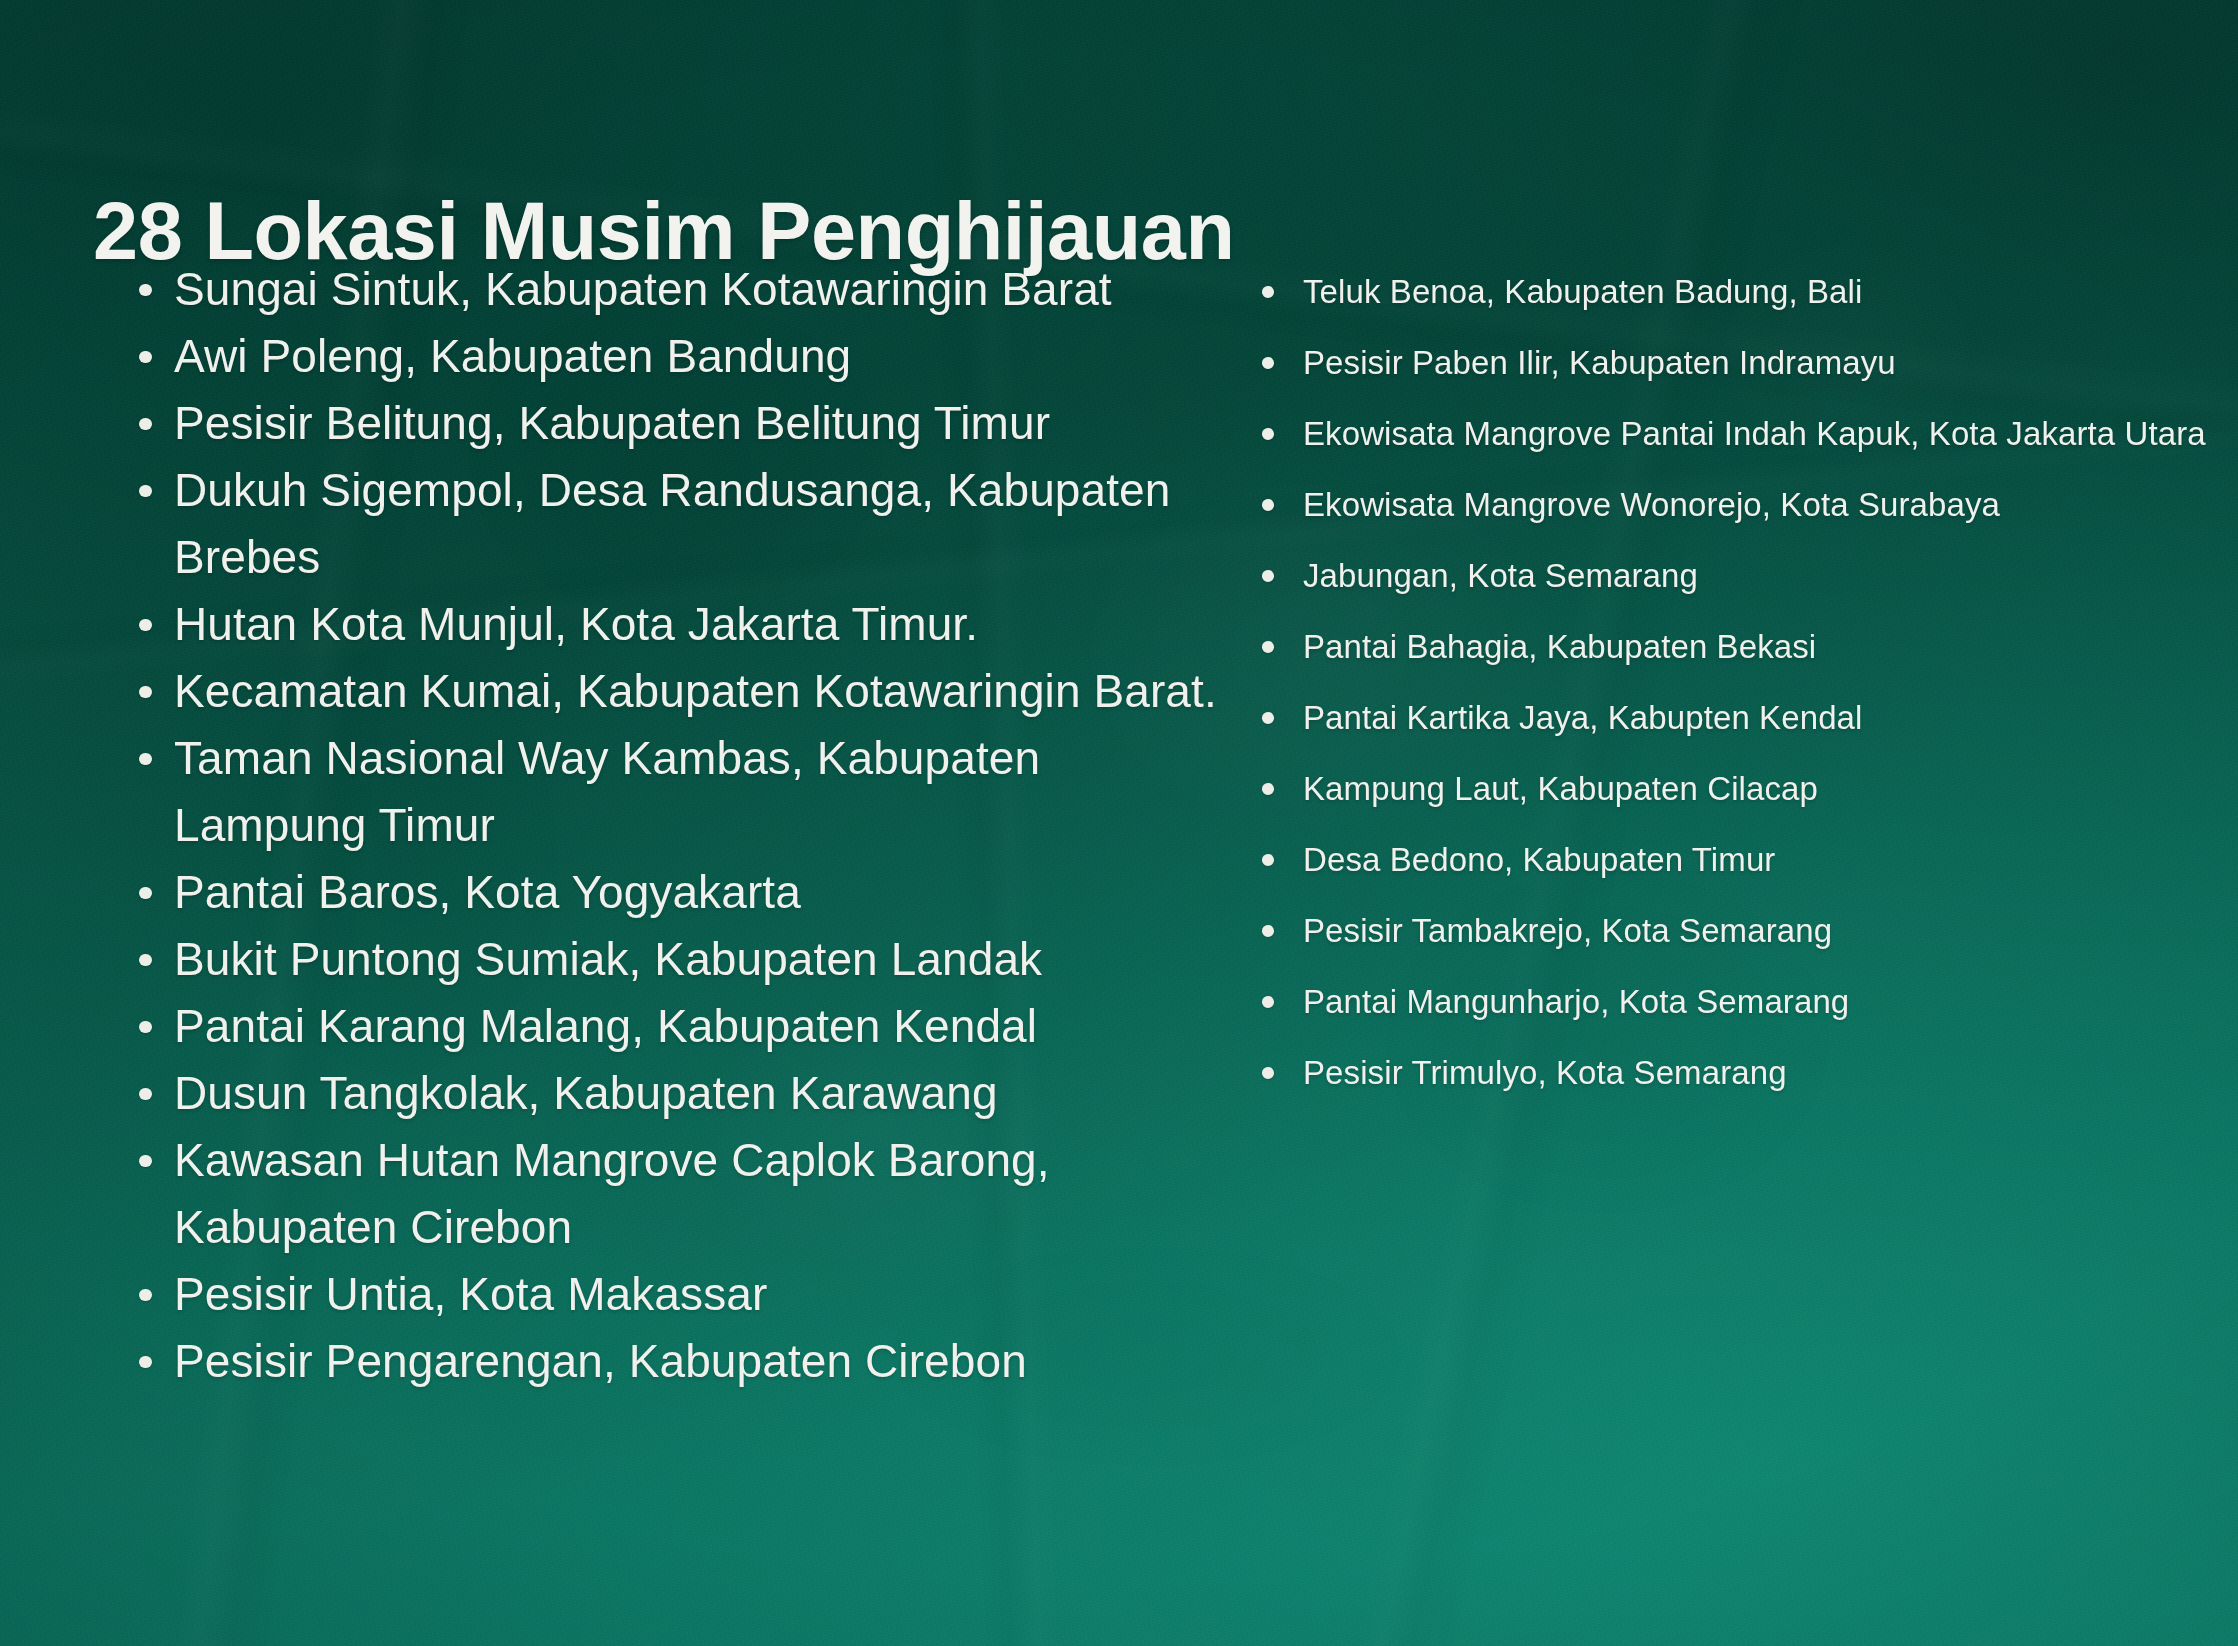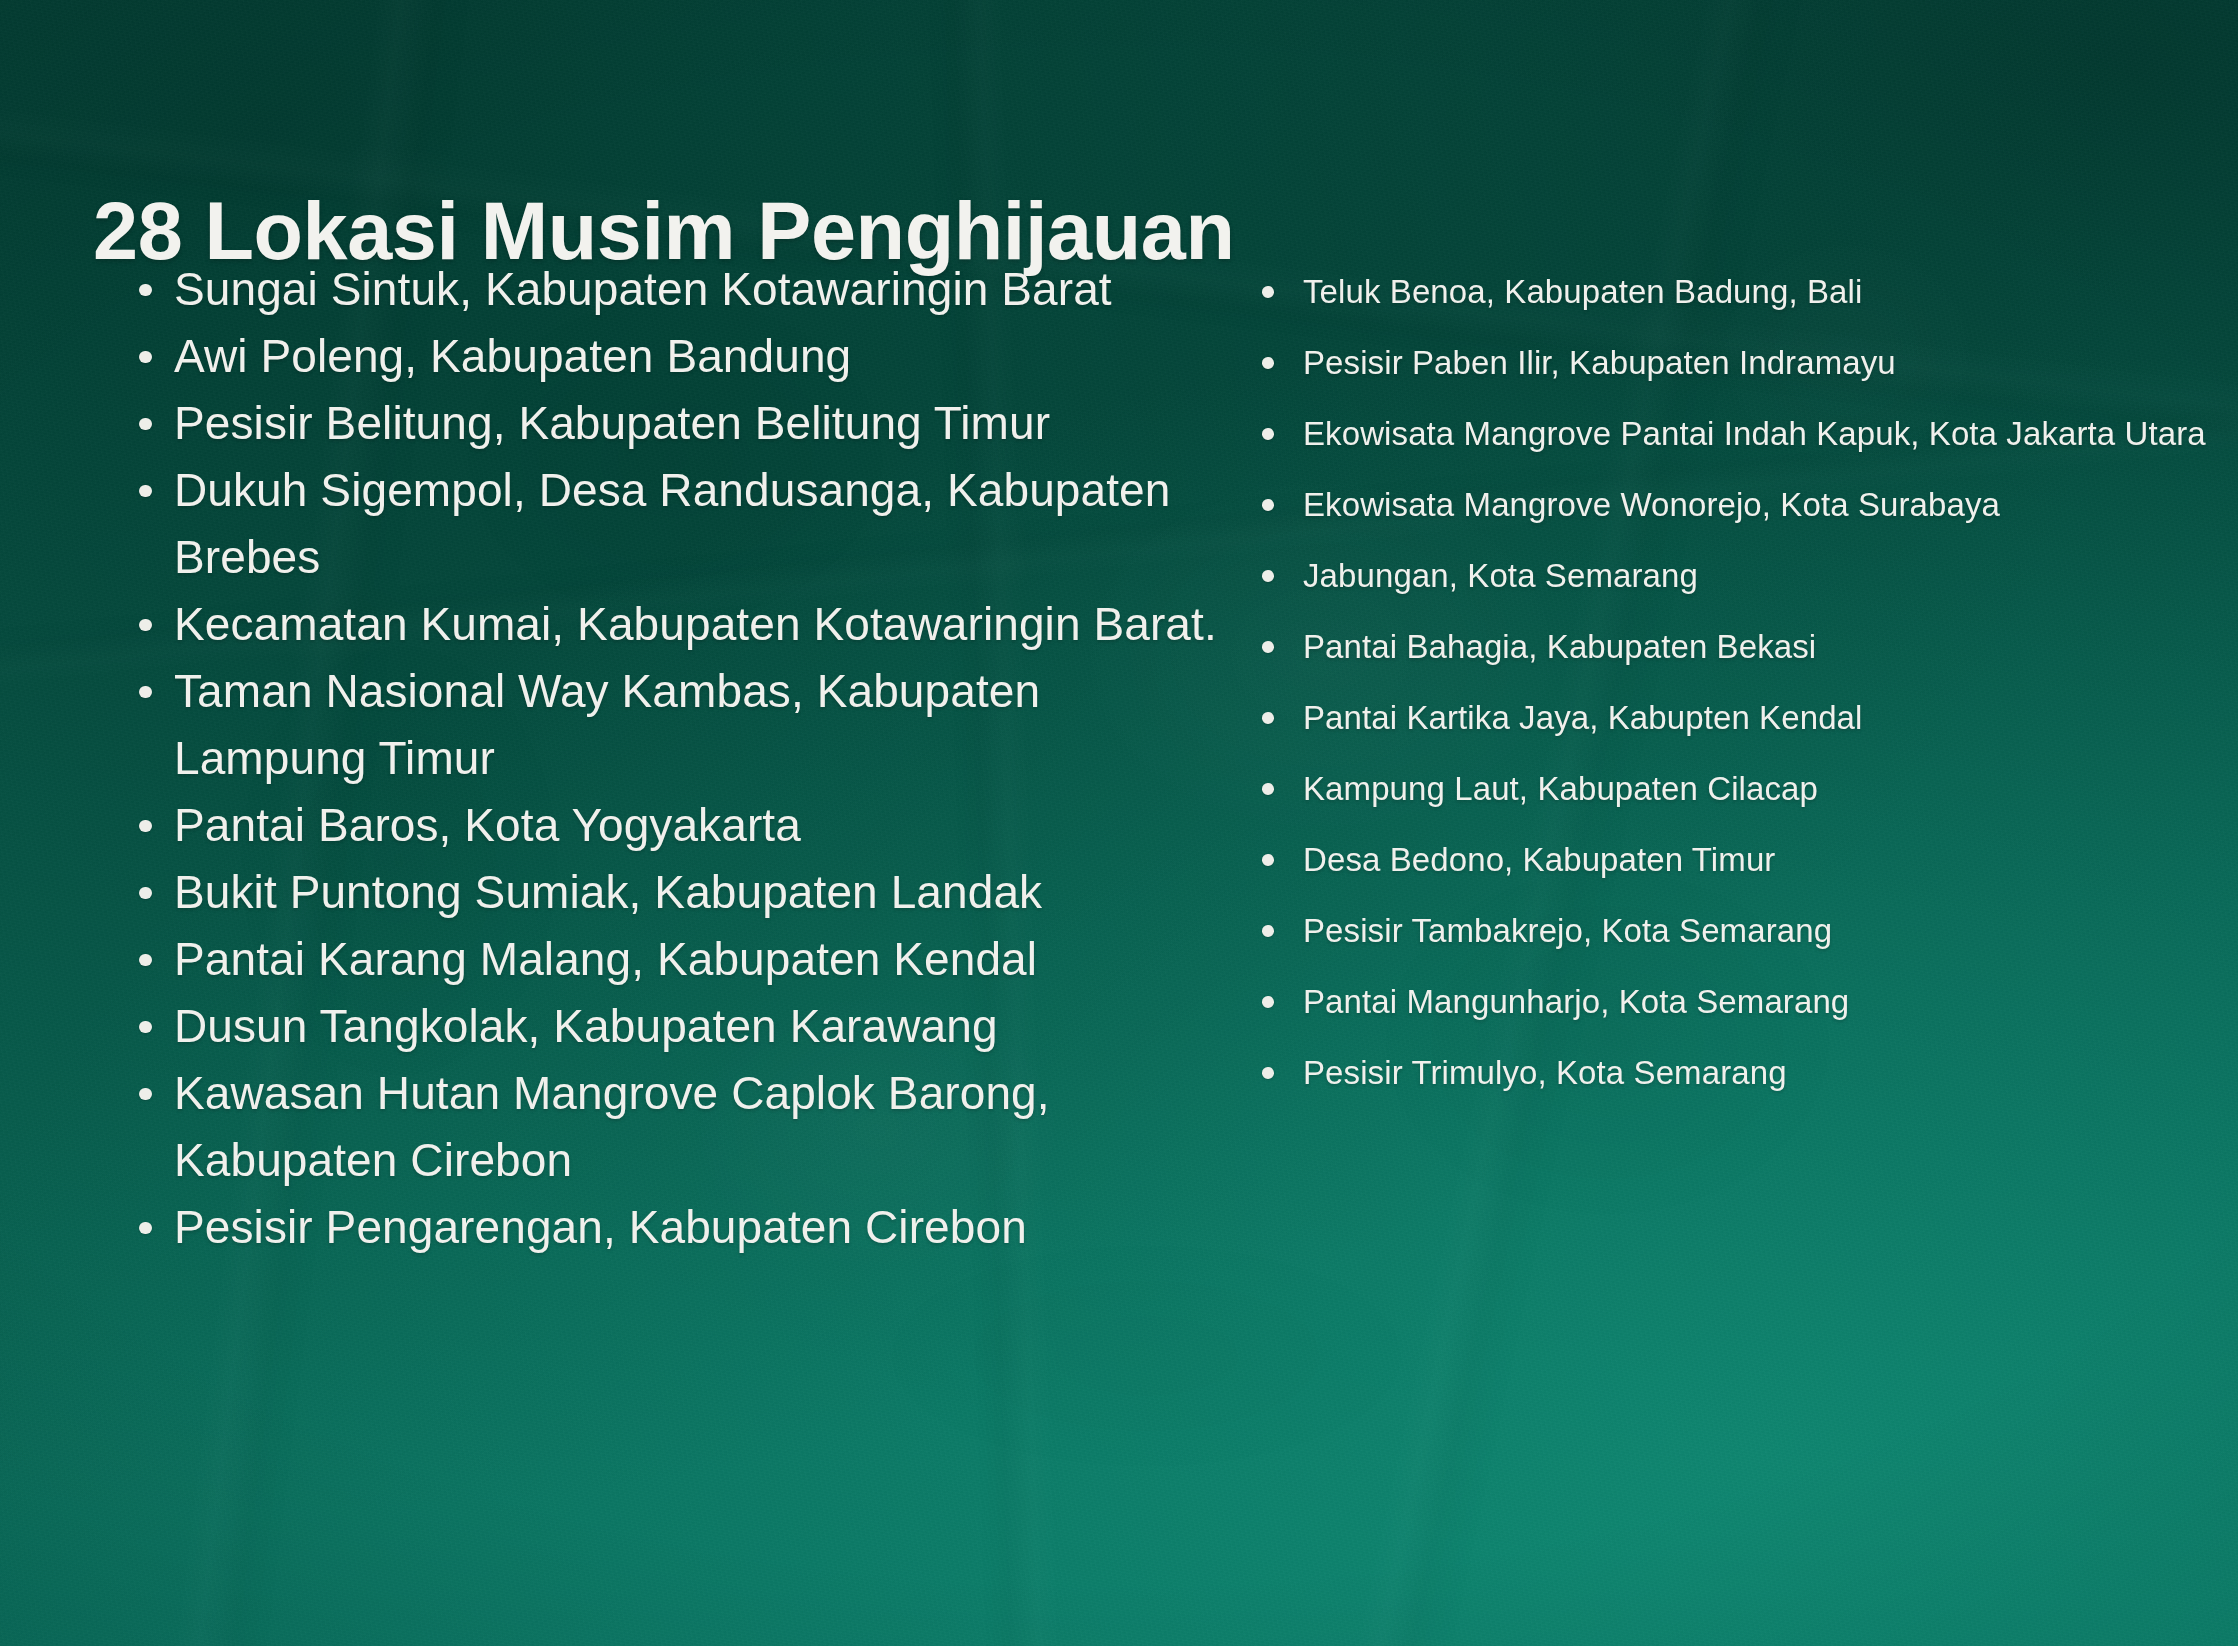--- a/index.html
+++ b/index.html
@@ -192,20 +192,24 @@
             <li>
               <span class="bullet"></span>
               <span class="txt">Pesisir Belitung, Kabupaten Belitung Timur</span>
             </li>
             <li>
               <span class="bullet"></span>
               <span class="txt">Dukuh Sigempol, Desa Randusanga, Kabupaten Brebes</span>
             </li>
             <li>
               <span class="bullet"></span>
+              <span class="txt">Hutan Kota Munjul, Kota Jakarta Timur.</span>
+            </li>
+            <li>
+              <span class="bullet"></span>
               <span class="txt">Kecamatan Kumai, Kabupaten Kotawaringin Barat.</span>
             </li>
             <li>
               <span class="bullet"></span>
               <span class="txt">Taman Nasional Way Kambas, Kabupaten Lampung Timur</span>
             </li>
             <li>
               <span class="bullet"></span>
               <span class="txt">Pantai Baros, Kota Yogyakarta</span>
             </li>
@@ -217,20 +221,24 @@
               <span class="bullet"></span>
               <span class="txt">Pantai Karang Malang, Kabupaten Kendal</span>
             </li>
             <li>
               <span class="bullet"></span>
               <span class="txt">Dusun Tangkolak, Kabupaten Karawang</span>
             </li>
             <li>
               <span class="bullet"></span>
               <span class="txt">Kawasan Hutan Mangrove Caplok Barong, Kabupaten Cirebon</span>
+            </li>
+            <li>
+              <span class="bullet"></span>
+              <span class="txt">Pesisir Untia, Kota Makassar</span>
             </li>
             <li>
               <span class="bullet"></span>
               <span class="txt">Pesisir Pengarengan, Kabupaten Cirebon</span>
             </li>
           </ul>
       </div>
 
       <div class="col col-right">
         <ul class="loc-list" id="right-list">

